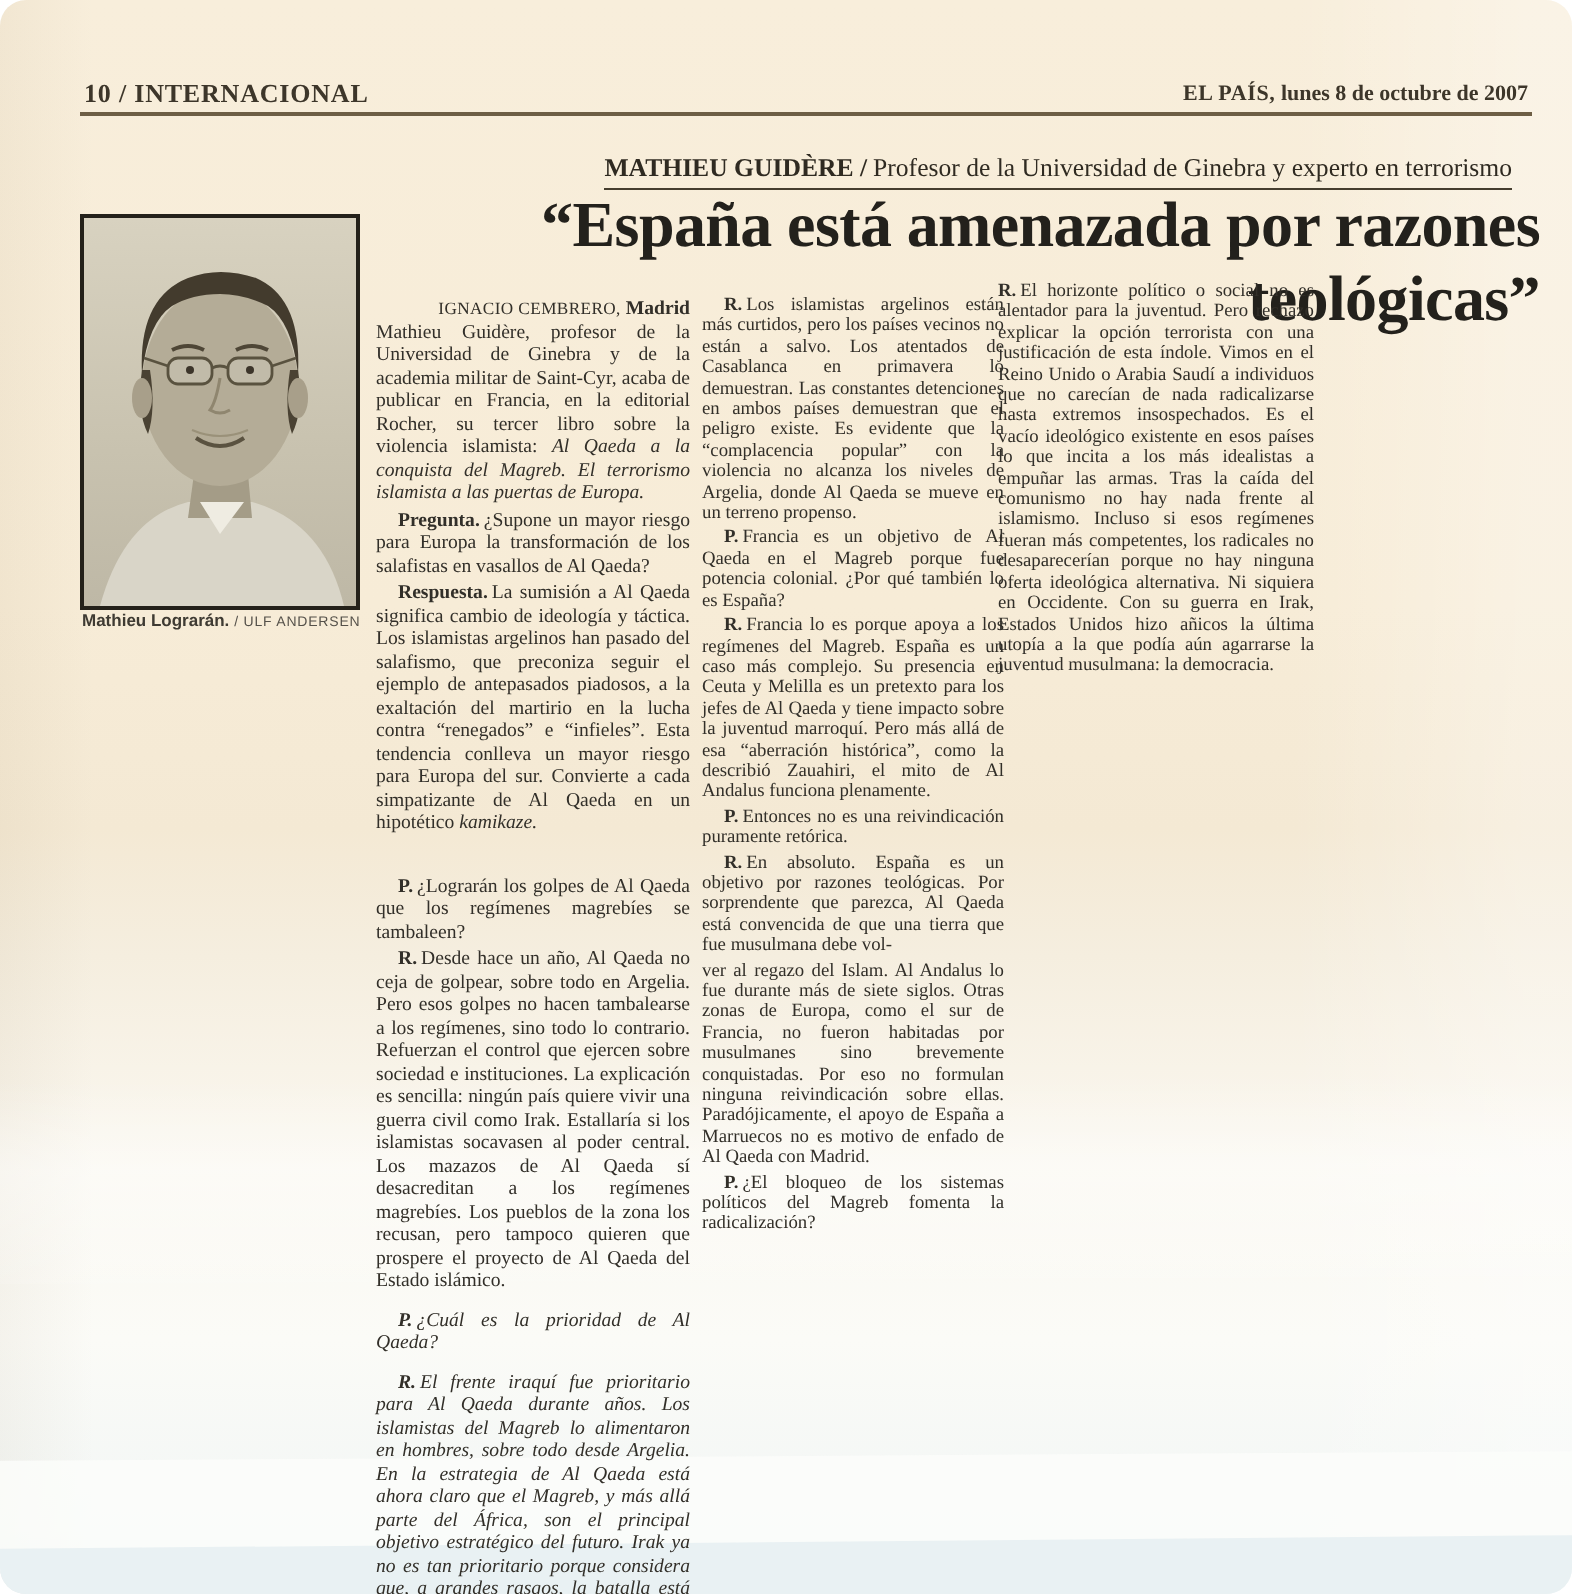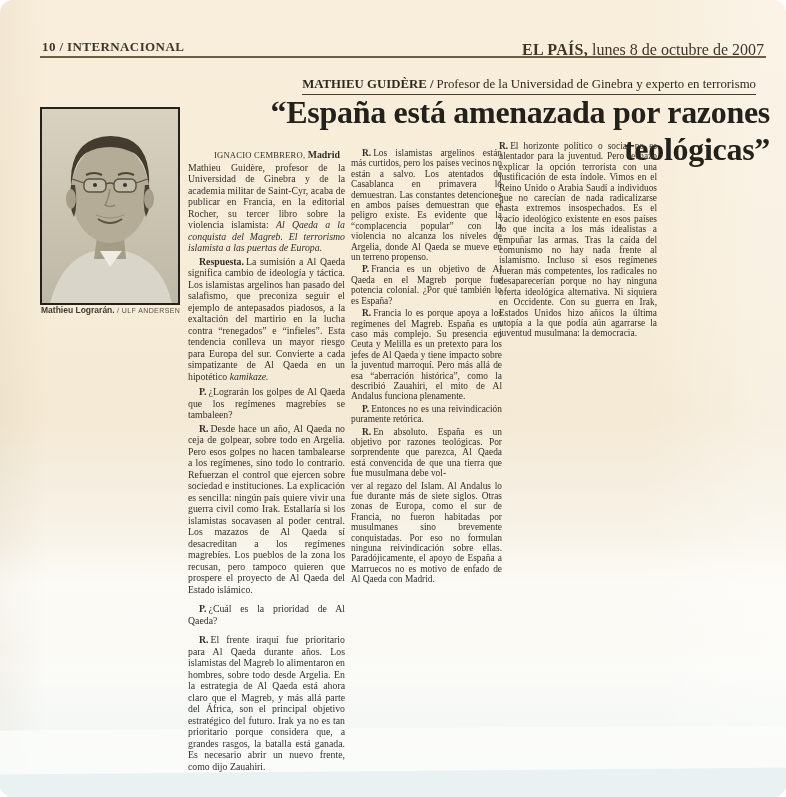--- a/index.html
+++ b/index.html
@@ -9,21 +9,21 @@
   .page::after{content:"";position:absolute;inset:0;pointer-events:none;
     background:linear-gradient(90deg,rgba(120,90,40,0.05) 0%,rgba(255,255,255,0) 6%,rgba(255,255,255,0) 82%,rgba(255,255,255,0.30) 97%);}
   .scan-band-mid{position:absolute;left:-10px;right:-10px;top:538px;height:102px;z-index:1;
     background:linear-gradient(180deg,rgba(255,255,255,0.0),rgba(255,255,255,0.40) 45%,rgba(255,255,255,0.10));transform:rotate(-0.3deg);}
   .scan-band-bottom{position:absolute;left:-12px;right:-12px;bottom:-16px;height:42px;z-index:1;
     background:#e9f1f3;transform:rotate(-0.5deg);}
   .scan-band-white{position:absolute;left:-12px;right:-12px;bottom:14px;height:55px;z-index:1;
     background:rgba(252,253,250,0.85);transform:rotate(-0.35deg);}
 
   .hdr-section{position:absolute;left:42px;top:39px;font-size:13px;font-weight:bold;color:#3d362a;letter-spacing:0.4px;z-index:2;}
-  .hdr-date{position:absolute;right:22px;top:41px;font-size:16px;color:#3d362a;z-index:2;}
+  .hdr-date{position:absolute;right:22px;top:41px;font-size:11px;color:#3d362a;z-index:2;font-weight:bold;}
   .hdr-date b{letter-spacing:0.3px;}
   .hdr-rule{position:absolute;left:40px;top:56px;width:726px;height:2px;background:#6d5e45;z-index:2;}
 
   .kicker{position:absolute;left:190px;top:77px;width:566px;text-align:right;font-size:12.8px;color:#2f2a21;z-index:2;}
   .kicker-inner{display:inline-block;border-bottom:1.5px solid #453d2e;padding-bottom:2px;}
   .kicker-inner b{margin-right:3px;}
 
   .headline{position:absolute;left:186px;top:94px;width:584px;margin:0;text-align:right;
     font-size:32px;font-weight:bold;color:#23211c;letter-spacing:-0.3px;z-index:2;}
 
@@ -35,24 +35,24 @@
   .photo-caption .credit{font-size:7px;letter-spacing:0.4px;color:#55514a;}
 
   .col{position:absolute;text-align:justify;color:#322f29;z-index:2;}
   .col-a{left:188px;top:149px;width:157px;font-size:9.8px;line-height:11.5px;}
   .col-b{left:351px;top:148px;width:151px;font-size:9.4px;line-height:10.4px;}
   .col-c{left:499px;top:141px;width:158px;font-size:9.4px;line-height:10.4px;}
 
   .para{margin:0 0 2px;text-indent:11px;}
   .para.flush{text-indent:0;}
   .para b.qa{margin-right:2px;}
-  .byline{margin:0;text-indent:26px;text-align:left;}
+  .byline{margin:0;text-indent:26px;text-align:right;}
   .byline .author{font-size:8.6px;letter-spacing:0.2px;}
-  .sp-top{margin-top:8px;}
-  .sp-top-sm{margin-top:4px;}
+  .sp-top{margin-top:8px;font-style:italic;}
+  .sp-top-sm{margin-top:20px;}
 
   .pullquote{margin:9px 0 7px;padding:13px 0 12px;border-top:1px solid #8d8679;border-bottom:1px solid #8d8679;
     font-size:16.5px;line-height:19.5px;text-align:left;text-indent:0;color:#3a362d;}
 </style>
 </head>
 <body>
 
 <div class="page">
   <div class="scan-band-mid"></div>
   <div class="scan-band-white"></div>
@@ -101,32 +101,34 @@
     </svg>
   </div>
   <div class="photo-caption">
     <b>Mathieu Lograrán.</b>
     <span class="credit">/ ULF ANDERSEN</span>
   </div>
 
   <div class="col col-a">
     <p class="byline"><span class="author">IGNACIO CEMBRERO,</span> <b>Madrid</b></p>
     <p class="para flush"><span>Mathieu Guidère, profesor de la Universidad de Ginebra y de la academia militar de Saint-Cyr, acaba de publicar en Francia, en la editorial Rocher, su tercer libro sobre la violencia islamista: </span><i>Al Qaeda a la conquista del Magreb. El terrorismo islamista a las puertas de Europa.</i></p>
+    <p class="para"><b class="qa">Pregunta.</b><span>¿Supone un mayor riesgo para Europa la transformación de los salafistas en vasallos de Al Qaeda?</span></p>
     <p class="para"><b class="qa">Respuesta.</b><span>La sumisión a Al Qaeda significa cambio de ideología y táctica. Los islamistas argelinos han pasado del salafismo, que preconiza seguir el ejemplo de antepasados piadosos, a la exaltación del martirio en la lucha contra “renegados” e “infieles”. Esta tendencia conlleva un mayor riesgo para Europa del sur. Convierte a cada simpatizante de Al Qaeda en un hipotético </span><i>kamikaze.</i></p>
     <p class="para sp-top-sm"><b class="qa">P.</b><span>¿Lograrán los golpes de Al Qaeda que los regímenes magrebíes se tambaleen?</span></p>
     <p class="para"><b class="qa">R.</b><span>Desde hace un año, Al Qaeda no ceja de golpear, sobre todo en Argelia. Pero esos golpes no hacen tambalearse a los regímenes, sino todo lo contrario. Refuerzan el control que ejercen sobre sociedad e instituciones. La explicación es sencilla: ningún país quiere vivir una guerra civil como Irak. Estallaría si los islamistas socavasen al poder central. Los mazazos de Al Qaeda sí desacreditan a los regímenes magrebíes. Los pueblos de la zona los recusan, pero tampoco quieren que prospere el proyecto de Al Qaeda del Estado islámico.</span></p>
     <p class="para sp-top"><b class="qa">P.</b><span>¿Cuál es la prioridad de Al Qaeda?</span></p>
     <p class="para sp-top"><b class="qa">R.</b><span>El frente iraquí fue prioritario para Al Qaeda durante años. Los islamistas del Magreb lo alimentaron en hombres, sobre todo desde Argelia. En la estrategia de Al Qaeda está ahora claro que el Magreb, y más allá parte del África, son el principal objetivo estratégico del futuro. Irak ya no es tan prioritario porque considera que, a grandes rasgos, la batalla está ganada. Es necesario abrir un nuevo frente, como dijo Zauahiri.</span></p>
   </div>
 
   <div class="col col-b">
     <p class="para"><b class="qa">R.</b><span>Los islamistas argelinos están más curtidos, pero los países vecinos no están a salvo. Los atentados de Casablanca en primavera lo demuestran. Las constantes detenciones en ambos países demuestran que el peligro existe. Es evidente que la “complacencia popular” con la violencia no alcanza los niveles de Argelia, donde Al Qaeda se mueve en un terreno propenso.</span></p>
     <p class="para"><b class="qa">P.</b><span>Francia es un objetivo de Al Qaeda en el Magreb porque fue potencia colonial. ¿Por qué también lo es España?</span></p>
     <p class="para"><b class="qa">R.</b><span>Francia lo es porque apoya a los regímenes del Magreb. España es un caso más complejo. Su presencia en Ceuta y Melilla es un pretexto para los jefes de Al Qaeda y tiene impacto sobre la juventud marroquí. Pero más allá de esa “aberración histórica”, como la describió Zauahiri, el mito de Al Andalus funciona plenamente.</span></p>
     <p class="para"><b class="qa">P.</b><span>Entonces no es una reivindicación puramente retórica.</span></p>
     <p class="para"><b class="qa">R.</b><span>En absoluto. España es un objetivo por razones teológicas. Por sorprendente que parezca, Al Qaeda está convencida de que una tierra que fue musulmana debe vol-</span></p>
     <p class="para flush"><span>ver al regazo del Islam. Al Andalus lo fue durante más de siete siglos. Otras zonas de Europa, como el sur de Francia, no fueron habitadas por musulmanes sino brevemente conquistadas. Por eso no formulan ninguna reivindicación sobre ellas. Paradójicamente, el apoyo de España a Marruecos no es motivo de enfado de Al Qaeda con Madrid.</span></p>
+    <p class="para"><b class="qa">P.</b><span>¿El bloqueo de los sistemas políticos del Magreb fomenta la radicalización?</span></p>
   </div>
 
   <div class="col col-c">
     <p class="para flush"><b class="qa">R.</b><span>El horizonte político o social no es alentador para la juventud. Pero rechazo explicar la opción terrorista con una justificación de esta índole. Vimos en el Reino Unido o Arabia Saudí a individuos que no carecían de nada radicalizarse hasta extremos insospechados. Es el vacío ideológico existente en esos países lo que incita a los más idealistas a empuñar las armas. Tras la caída del comunismo no hay nada frente al islamismo. Incluso si esos regímenes fueran más competentes, los radicales no desaparecerían porque no hay ninguna oferta ideológica alternativa. Ni siquiera en Occidente. Con su guerra en Irak, Estados Unidos hizo añicos la última utopía a la que podía aún agarrarse la juventud musulmana: la democracia.</span></p>
   </div>
 </div>
 
 </body></html>

